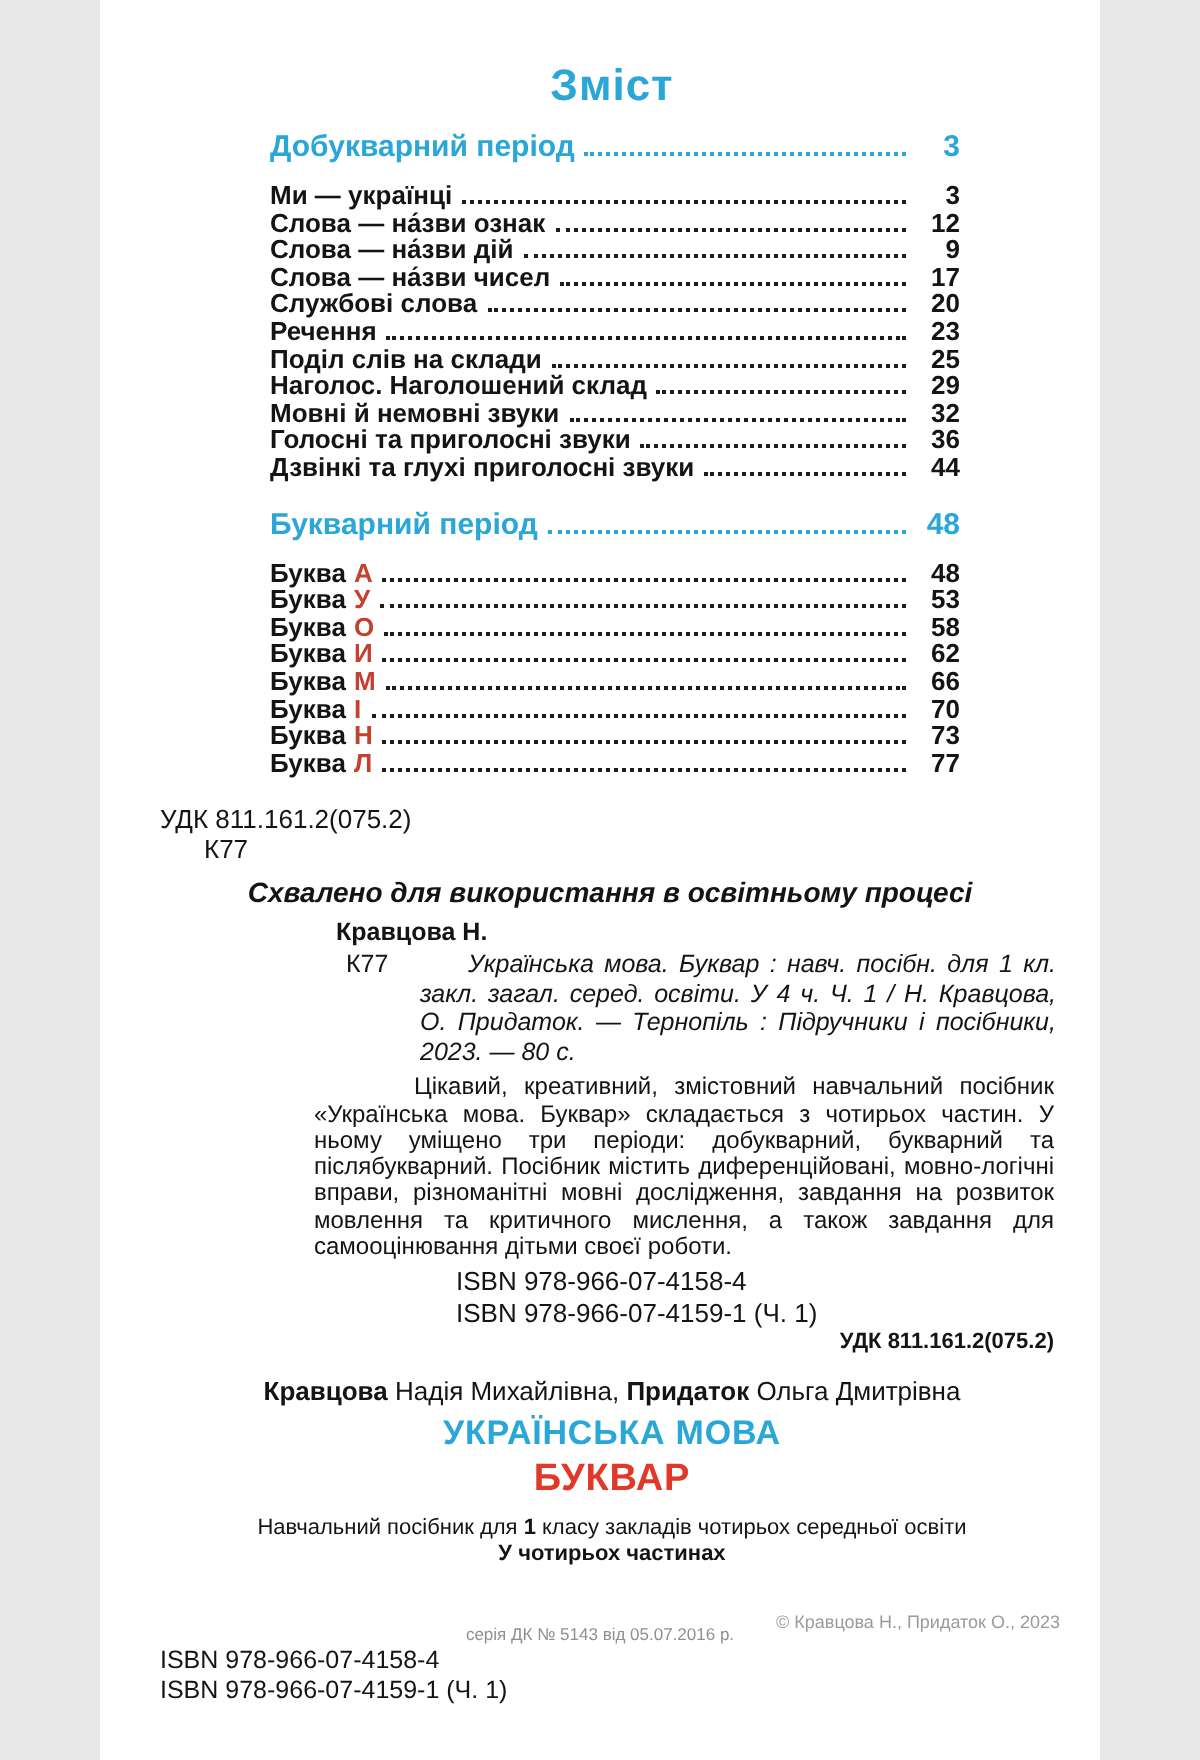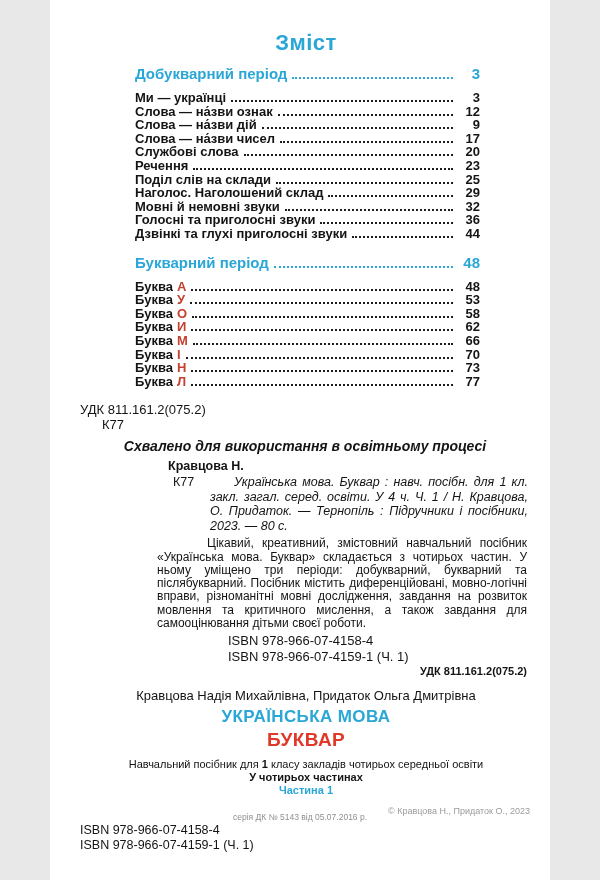--- a/index.html
+++ b/index.html
@@ -31,21 +31,21 @@
   .author-short { margin:5px 0 0 118px; font-size:12.5px; font-weight:bold; line-height:14px; }
   .bib { display:flex; margin:2px 0 0 123px; width:355px; font-size:12.5px; line-height:14.5px; }
   .bib-code { flex:none; width:37px; }
   .bib-text { flex:1; text-indent:24px; text-align:justify;font-style:italic; }
   .annotation { margin:4px 0 0 107px; width:370px; font-size:12px; line-height:13.3px;
     text-indent:50px; text-align:justify; }
   .isbn-block { margin:3px 0 0 178px; font-size:13px; line-height:16px; }
   .udk-right { width:447px; margin-left:30px; text-align:right; font-size:11px; font-weight:bold; }
   
   .authors-line { margin-top:11px; padding-left:12px; text-align:center; font-size:13px; }
-  .authors-line .strong { font-weight:normal;text-align:right; }
+  .authors-line .strong { font-weight:bold;text-align:right; }
   .series-title { margin-top:4px; padding-left:12px; text-align:center;
     font-size:17px; font-weight:bold; color:#2aa7d7; letter-spacing:.4px; }
   .book-title { margin-top:2px; padding-left:12px; text-align:center;
     font-size:19px; font-weight:bold; color:#e0392a; letter-spacing:.4px; }
   .subtitle { margin-top:7px; padding-left:12px; text-align:center; font-size:11px; }
   .subtitle .strong { font-weight:bold; }
   .parts-line { margin-top:1px; padding-left:12px; text-align:center; font-size:11px; font-weight:bold; }
   .part-line  { margin-top:1px; padding-left:12px; text-align:center; font-size:11px; font-weight:bold; color:#2aa7d7; }
   
   .license { position:absolute; top:812px; left:0; width:100%; text-align:center;
@@ -202,21 +202,20 @@
   <div>
     <div class="authors-line">
       <span class="strong">Кравцова</span><span> Надія Михайлівна, </span><span class="strong">Придаток</span><span> Ольга Дмитрівна</span>
     </div>
     <div class="series-title">УКРАЇНСЬКА МОВА</div>
     <div class="book-title">БУКВАР</div>
     <div class="subtitle">
       <span>Навчальний посібник для </span><span class="strong">1</span><span> класу закладів чотирьох середньої освіти</span>
     </div>
     <div class="parts-line">У чотирьох частинах</div>
-    <div class="part-line">Частина 1</div>
   </div>
 
   <div class="license">серія ДК № 5143 від 05.07.2016 р.</div>
   <div class="footer-isbns">
     <div>ISBN 978-966-07-4158-4</div>
     <div>ISBN 978-966-07-4159-1 (Ч. 1)</div>
   </div>
   <div class="copyright">© Кравцова Н., Придаток О., 2023</div>
 
 </div>

